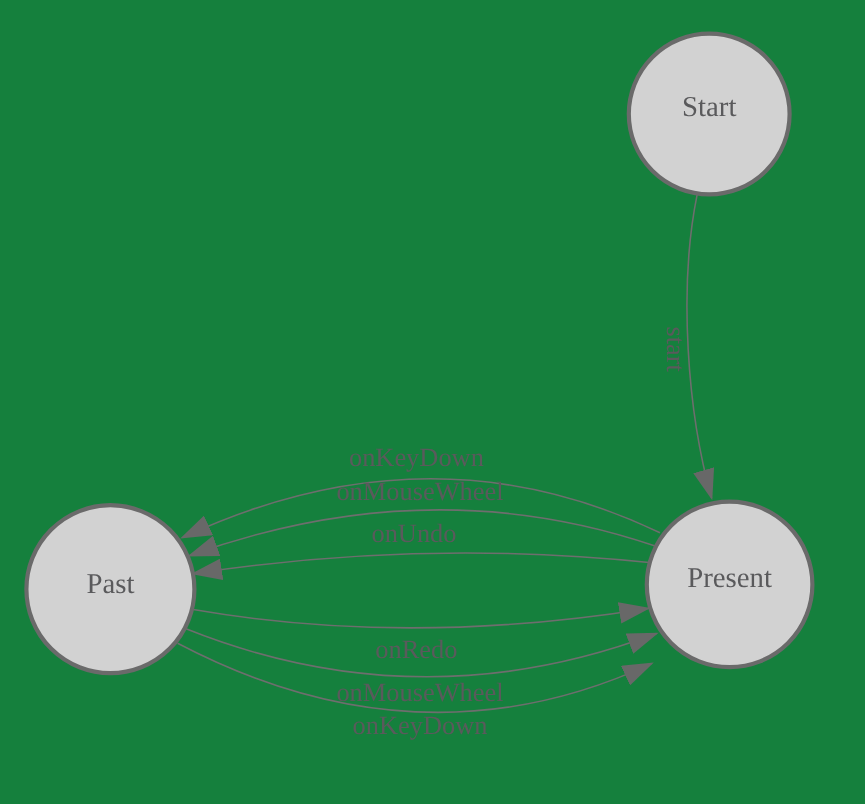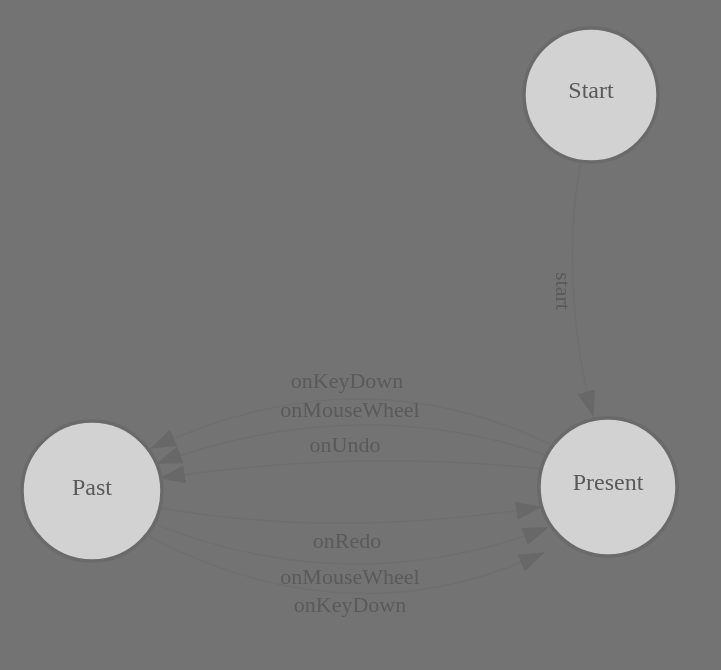--- a/index.html
+++ b/index.html
@@ -4,21 +4,21 @@
 <style>
   html, body {
     margin: 0;
     padding: 0;
     background: #ffffff;
   }
   .canvas {
     position: relative;
     width: 721px;
     height: 670px;
-    background: #737373;
+    background: #15803d;
     overflow: hidden;
   }
   svg {
     display: block;
   }
   .node-circle {
     stroke-width: 3.5px;
   }
   .edge-path {
     fill: none;

